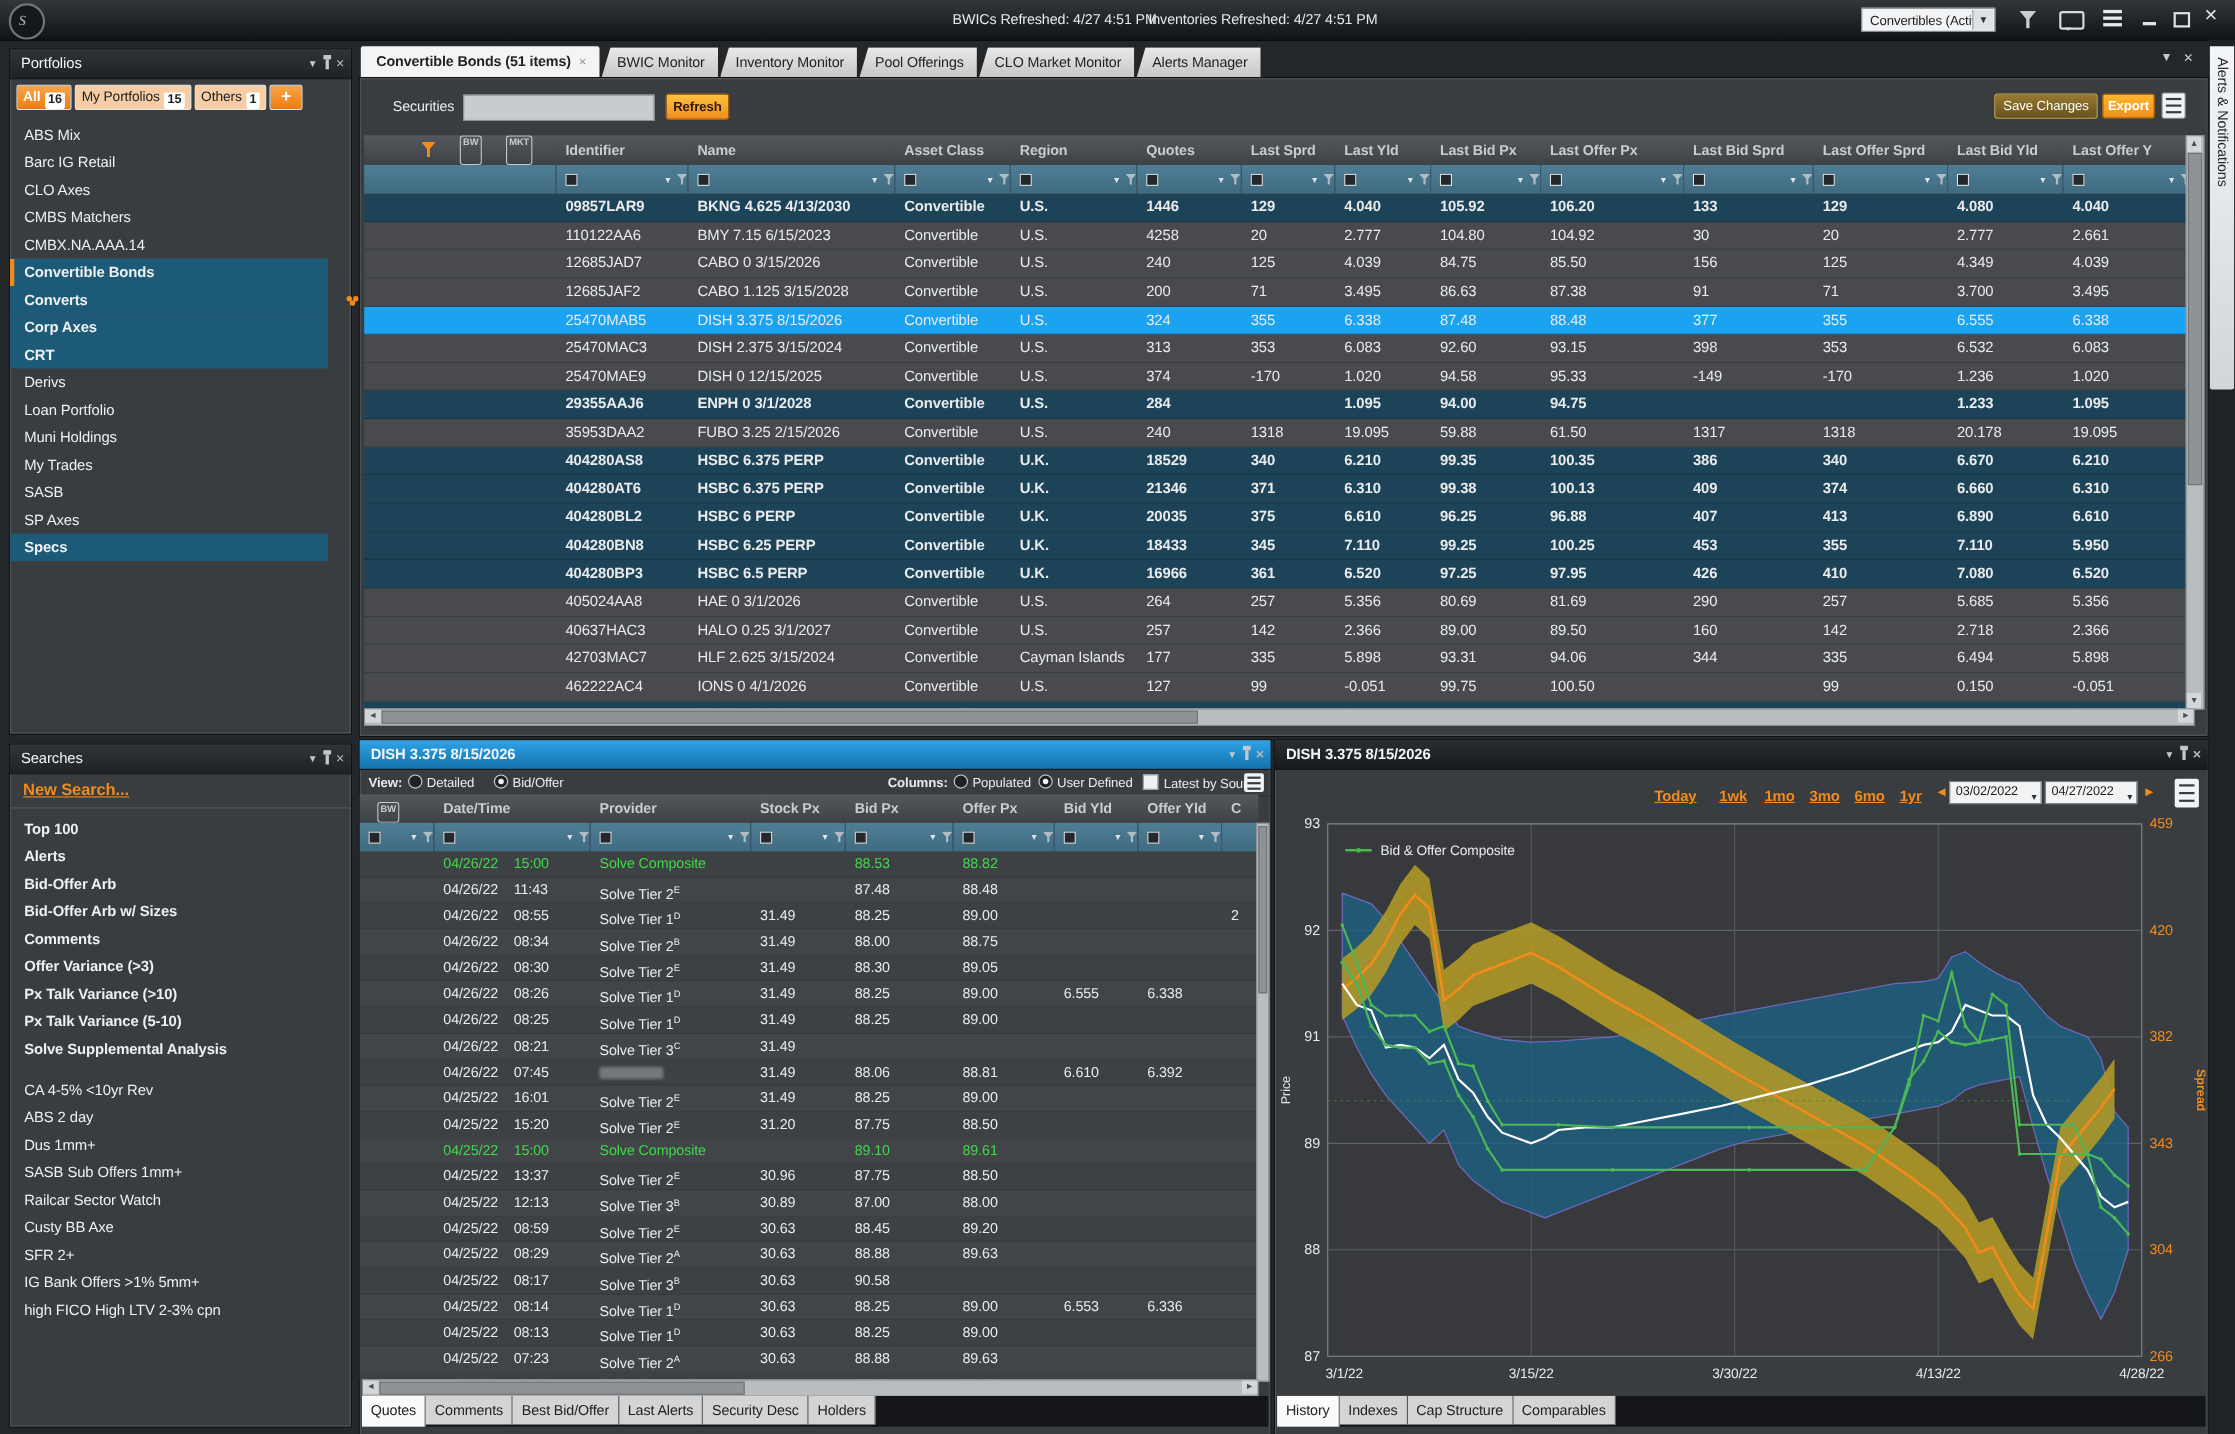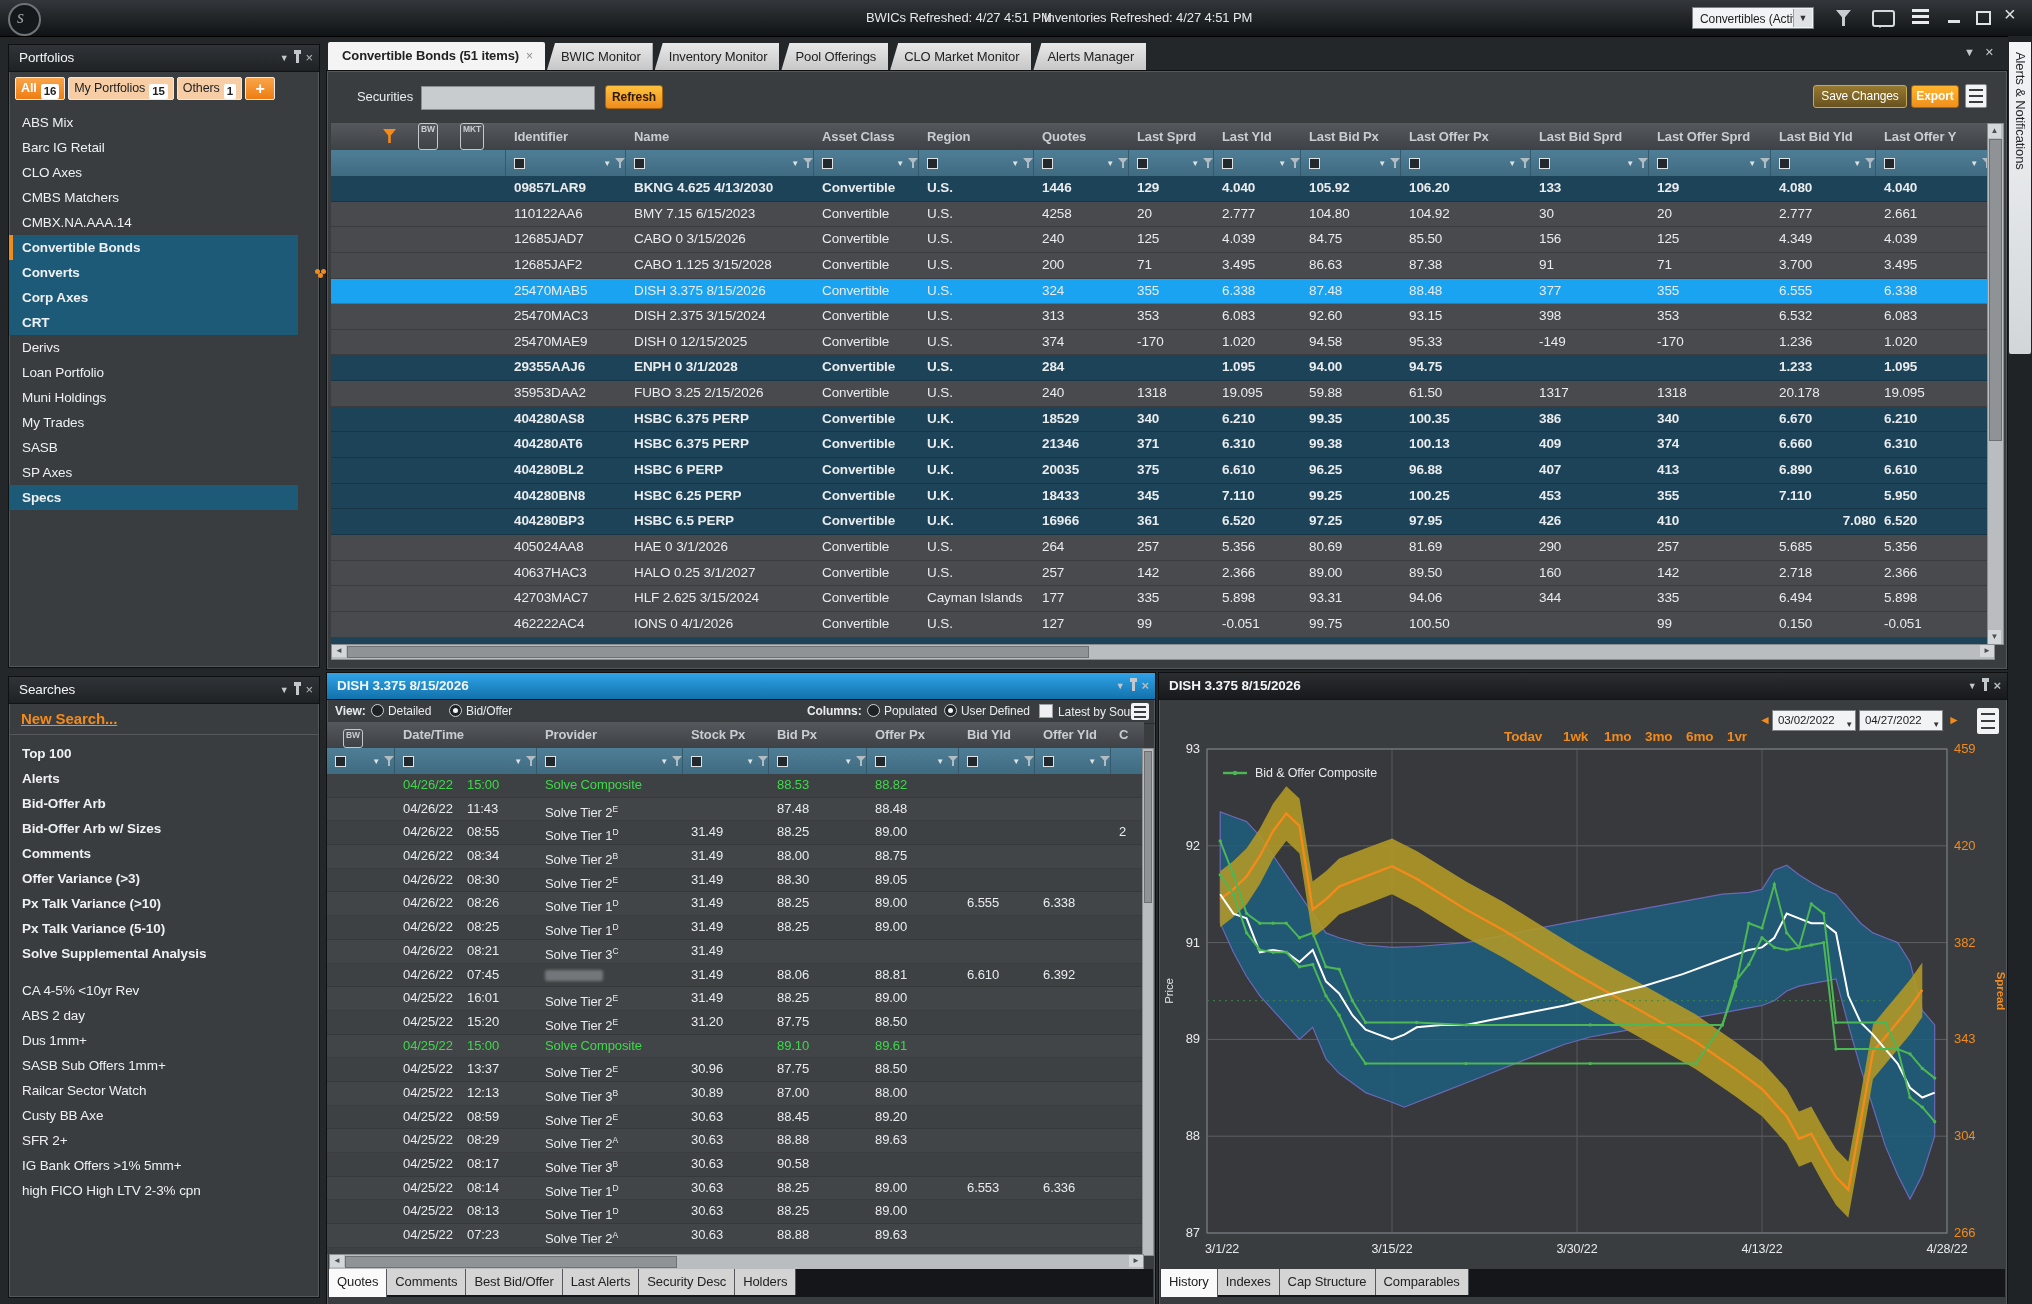--- a/index.html
+++ b/index.html
@@ -123,21 +123,21 @@
   #q-vscroll{right:1px;top:75px;height:506px;width:10px;}
   #q-vscroll .thumb{width:6px;}
   #q-hscroll{left:2px;top:581px;width:813px;}
   .bottom-tabs{position:absolute;left:2px;bottom:8px;height:28px;display:flex;background:#141619;width:calc(100% - 4px);align-items:flex-start;}
   .btab{height:26px;line-height:26px;padding:0 8px;font-size:13px;color:#222;background:#d4d4d4;border-right:1px solid #55585c;cursor:pointer;}
   .btab.active{background:#fafafa;height:28px;font-weight:normal;}
   
   #cpanel{left:1158px;top:672px;width:848px;height:632px;}
   #cpanel .panel-header{background:linear-gradient(#2b2e31,#17191c);font-weight:bold;}
   #ctoolbar{position:relative;height:42px;}
-  .rlink{position:absolute;top:29px;font-size:13.5px;font-weight:bold;color:#f28a1c;text-decoration:underline;cursor:pointer;}
+  .rlink{position:absolute;top:16px;font-size:13.5px;font-weight:bold;color:#f28a1c;text-decoration:underline;cursor:pointer;}
   .oarrow{position:absolute;top:13px;color:#f28a1c;font-size:12px;cursor:pointer;}
   .datebox{position:absolute;top:10px;width:84px;height:21px;background:#f2f3f4;border:1px solid #7e8286;box-sizing:border-box;
         font-size:11.5px;color:#1b1d1f;line-height:19px;padding-left:5px;}
   .datebox .sel-caret{position:absolute;right:2px;top:4px;font-size:8px;color:#333;}
   #c-listicon{position:absolute;right:8px;top:8px;width:22px;height:26px;background:#f2f3f4;border-radius:2px;}
   #c-listicon i{display:block;height:2px;background:#3a3d40;margin:5px 4px 0 4px;}
   #chart-wrap{position:absolute;left:2px;top:68px;width:844px;height:530px;background:#3a3d40;}
   
   #rightstrip{position:absolute;left:2008px;top:36px;width:24px;height:1268px;background:#202326;}
   #rightstrip .tab{position:absolute;left:1px;top:6px;width:22px;height:312px;background:linear-gradient(#f4f5f6,#d2d6d9);
@@ -610,21 +610,21 @@
             <div class="gcell" style="width: 188px;">HSBC 6.5 PERP</div>
             <div class="gcell" style="width: 105px;">Convertible</div>
             <div class="gcell" style="width: 115px;">U.K.</div>
             <div class="gcell" style="width: 95px;">16966</div>
             <div class="gcell" style="width: 85px;">361</div>
             <div class="gcell" style="width: 87px;">6.520</div>
             <div class="gcell" style="width: 100px;">97.25</div>
             <div class="gcell" style="width: 130px;">97.95</div>
             <div class="gcell" style="width: 118px;">426</div>
             <div class="gcell" style="width: 122px;">410</div>
-            <div class="gcell" style="width: 105px; text-align: right;">7.080</div>
+            <div class="gcell" style="width: 105px;">7.080</div>
             <div class="gcell" style="width: 117px;">6.520</div>
           </div>
           <div class="grow ">
             <div class="gcell" style="width: 175px;"></div>
             <div class="gcell" style="width: 120px;">405024AA8</div>
             <div class="gcell" style="width: 188px;">HAE 0 3/1/2026</div>
             <div class="gcell" style="width: 105px;">Convertible</div>
             <div class="gcell" style="width: 115px;">U.S.</div>
             <div class="gcell" style="width: 95px;">264</div>
             <div class="gcell" style="width: 85px;">257</div>

